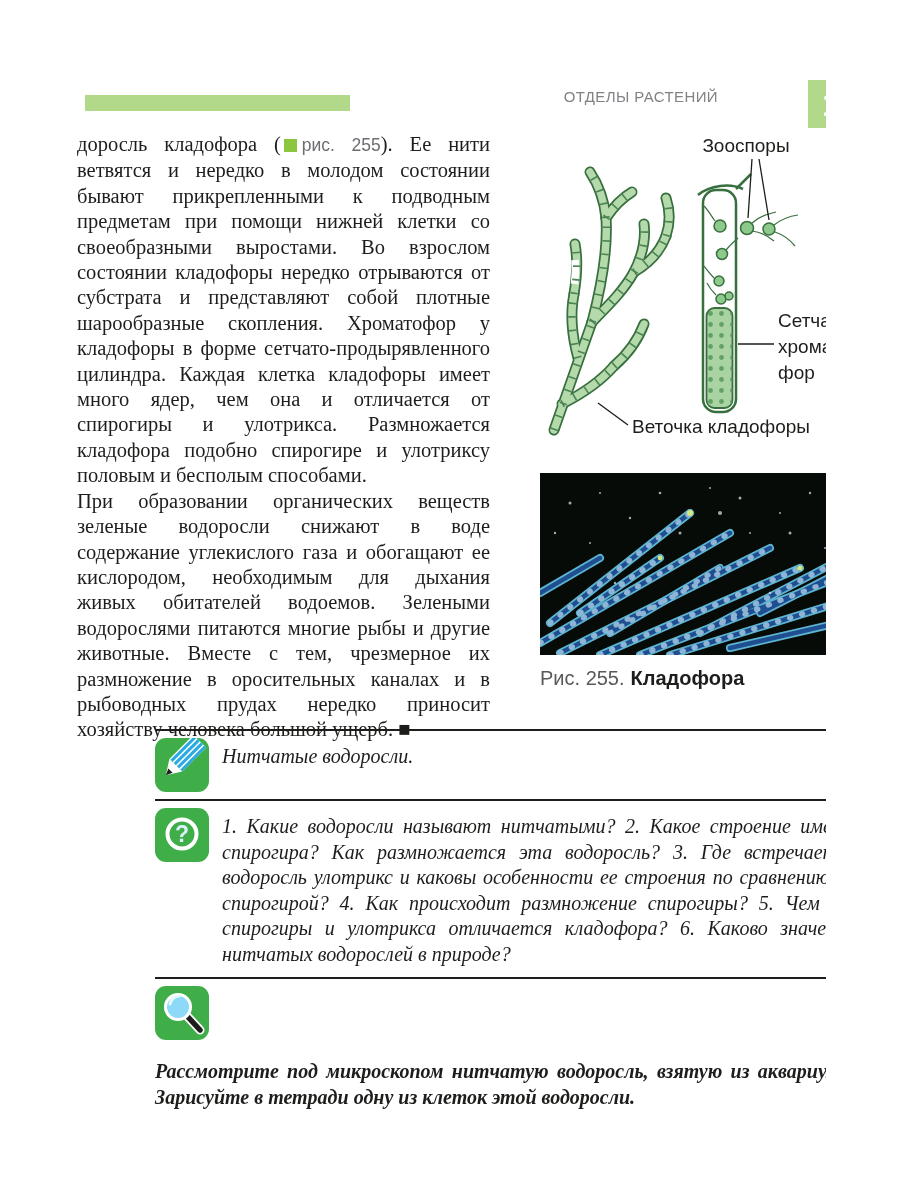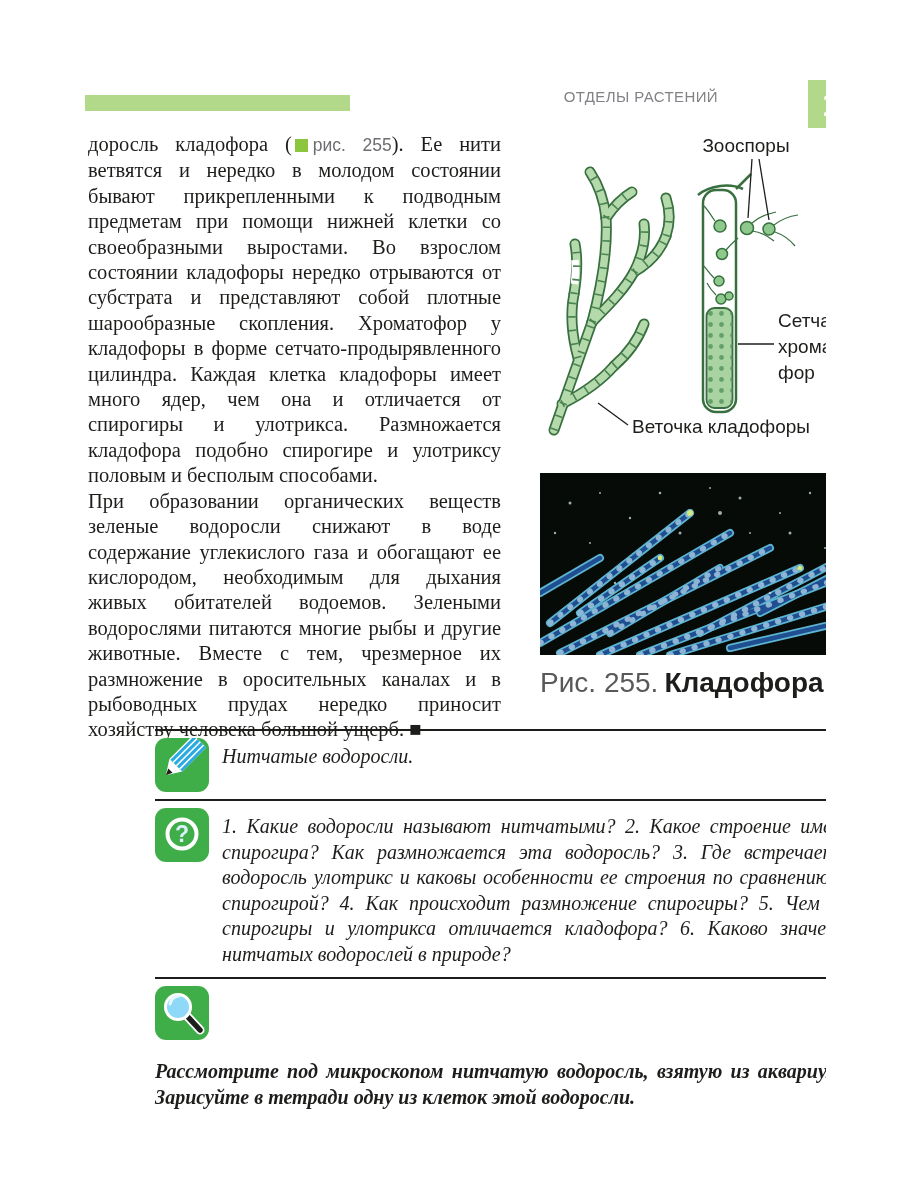--- a/index.html
+++ b/index.html
@@ -12,33 +12,33 @@
   .header-label {
     position:absolute; top:88px; right:108px;
     font-family:"Liberation Sans", sans-serif; font-size:15px; letter-spacing:.4px; color:#808285;
   }
   .page-box {
     position:absolute; left:808px; top:80px; width:102px; height:48px; background:#b2d88a;
     display:flex; align-items:center; padding-left:14px; box-sizing:border-box;
   }
   .page-box span { font-family:"Liberation Sans", sans-serif; font-weight:700; font-size:34px; color:#ffffff; letter-spacing:1px; }
   
-  .body-col { position:absolute; left:88px; top:132px; width:413px; }
+  .body-col { position:absolute; left:77px; top:132px; width:413px; }
   .body-col p { margin:0; font-size:20.5px; line-height:25.4px; text-align:justify; }
   .fig-square { display:inline-block; width:13px; height:13px; background:#8cc63f; margin:0 5px 0 3px; vertical-align:-1px; }
   .fig-ref { font-family:"Liberation Sans", sans-serif; font-size:17.5px; color:#6d6e71; }
   .para-heading {
     font-family:"Liberation Sans", sans-serif; font-weight:700; font-size:20px; letter-spacing:.6px;
     line-height:25.4px; text-indent:28px; text-align:justify; text-align-last:justify;
   }
   
   .figure-art { position:absolute; left:540px; top:132px; }
   .figure-art text { font-family:"Liberation Sans", sans-serif; font-size:19px; fill:#1d1d1b; }
   .photo { position:absolute; left:540px; top:473px; }
-  .caption { position:absolute; left:540px; top:667px; font-family:"Liberation Sans", sans-serif; font-size:28px; }
+  .caption { position:absolute; left:540px; top:667px; font-family:"Liberation Sans", sans-serif; font-size:20px; }
   .caption .pre { color:#58595b; }
   .caption .ttl { color:#1d1d1b; font-weight:700; margin-left:6px; }
   
   .notes { position:absolute; left:155px; top:729px; width:700px; }
   .note-row { display:flex; gap:13px; border-top:2px solid #1d1d1b; padding-top:7px; box-sizing:border-box; }
   .note-row.r1 { height:70px; }
   .note-row.r2 { min-height:178px; }
   .note-row.r3 { min-height:108px;flex-direction:column; }
   .note-icon { flex:0 0 54px; }
   .note-text {

